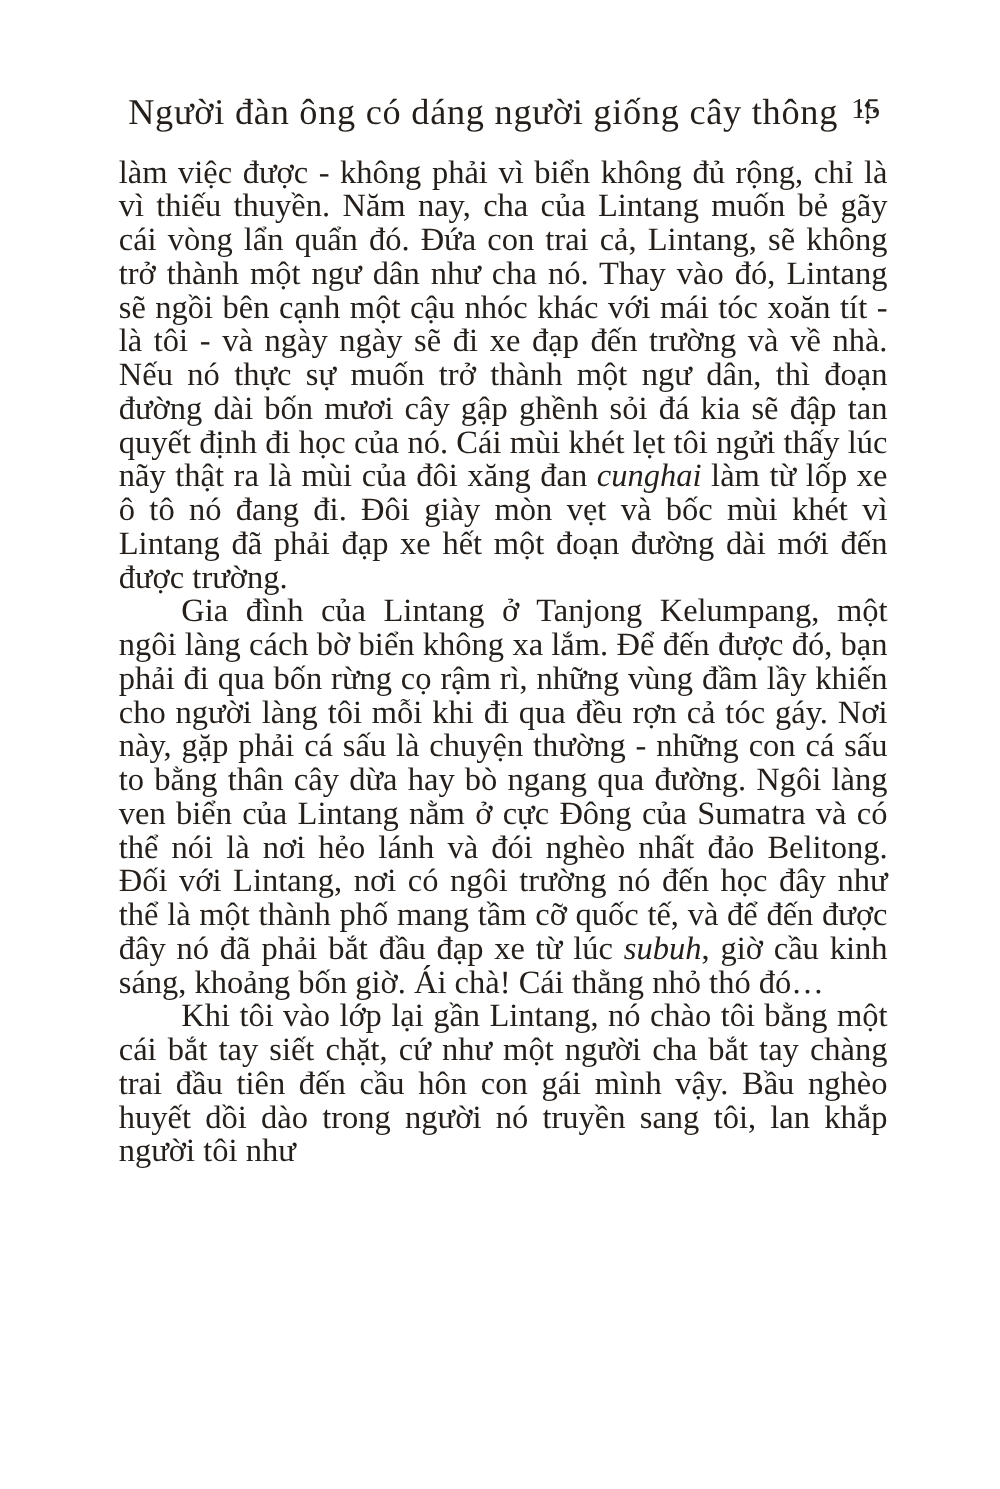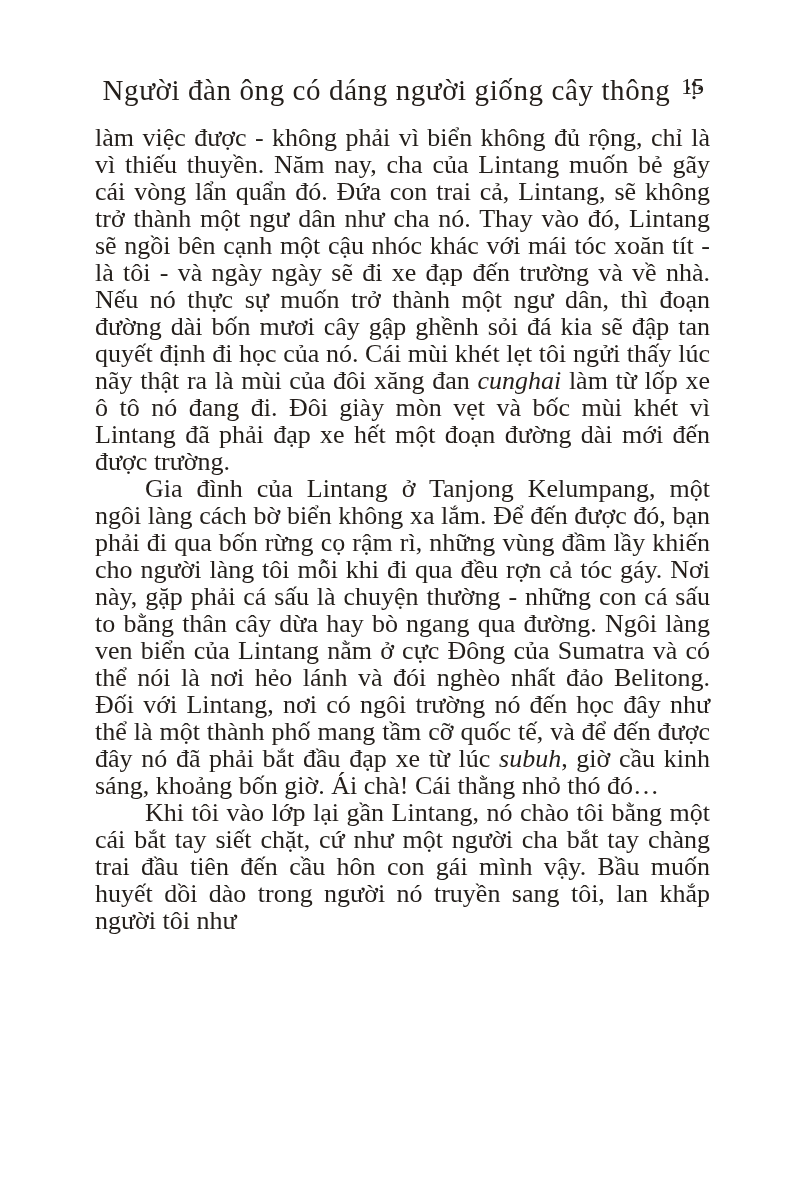--- a/index.html
+++ b/index.html
@@ -62,16 +62,16 @@
           <circle cx="8" cy="17.6" r="1.6" stroke-width="0"></circle>
         </g>
       </svg>
     </span>
     <span class="page-number">15</span>
   </header>
 
   <main class="body-text">
       <p class="para"><span>làm việc được - không phải vì biển không đủ rộng, chỉ là vì thiếu thuyền. Năm nay, cha của Lintang muốn bẻ gãy cái vòng lẩn quẩn đó. Đứa con trai cả, Lintang, sẽ không trở thành một ngư dân như cha nó. Thay vào đó, Lintang sẽ ngồi bên cạnh một cậu nhóc khác với mái tóc xoăn tít - là tôi - và ngày ngày sẽ đi xe đạp đến trường và về nhà. Nếu nó thực sự muốn trở thành một ngư dân, thì đoạn đường dài bốn mươi cây gập ghềnh sỏi đá kia sẽ đập tan quyết định đi học của nó. Cái mùi khét lẹt tôi ngửi thấy lúc nãy thật ra là mùi của đôi xăng đan </span><em>cunghai</em><span> làm từ lốp xe ô tô nó đang đi. Đôi giày mòn vẹt và bốc mùi khét vì Lintang đã phải đạp xe hết một đoạn đường dài mới đến được trường.</span></p>
       <p class="para indent"><span>Gia đình của Lintang ở Tanjong Kelumpang, một ngôi làng cách bờ biển không xa lắm. Để đến được đó, bạn phải đi qua bốn rừng cọ rậm rì, những vùng đầm lầy khiến cho người làng tôi mỗi khi đi qua đều rợn cả tóc gáy. Nơi này, gặp phải cá sấu là chuyện thường - những con cá sấu to bằng thân cây dừa hay bò ngang qua đường. Ngôi làng ven biển của Lintang nằm ở cực Đông của Sumatra và có thể nói là nơi hẻo lánh và đói nghèo nhất đảo Belitong. Đối với Lintang, nơi có ngôi trường nó đến học đây như thể là một thành phố mang tầm cỡ quốc tế, và để đến được đây nó đã phải bắt đầu đạp xe từ lúc </span><em>subuh</em><span>, giờ cầu kinh sáng, khoảng bốn giờ. Ái chà! Cái thằng nhỏ thó đó…</span></p>
-      <p class="para indent"><span>Khi tôi vào lớp lại gần Lintang, nó chào tôi bằng một cái bắt tay siết chặt, cứ như một người cha bắt tay chàng trai đầu tiên đến cầu hôn con gái mình vậy. Bầu muốn huyết dồi dào trong người nó truyền sang tôi, lan khắp người tôi như</span></p>
+      <p class="para indent"><span>Khi tôi vào lớp lại gần Lintang, nó chào tôi bằng một cái bắt tay siết chặt, cứ như một người cha bắt tay chàng trai đầu tiên đến cầu hôn con gái mình vậy. Bầu nghèo huyết dồi dào trong người nó truyền sang tôi, lan khắp người tôi như</span></p>
     </main>
 
 </div>
 
 </body></html>

